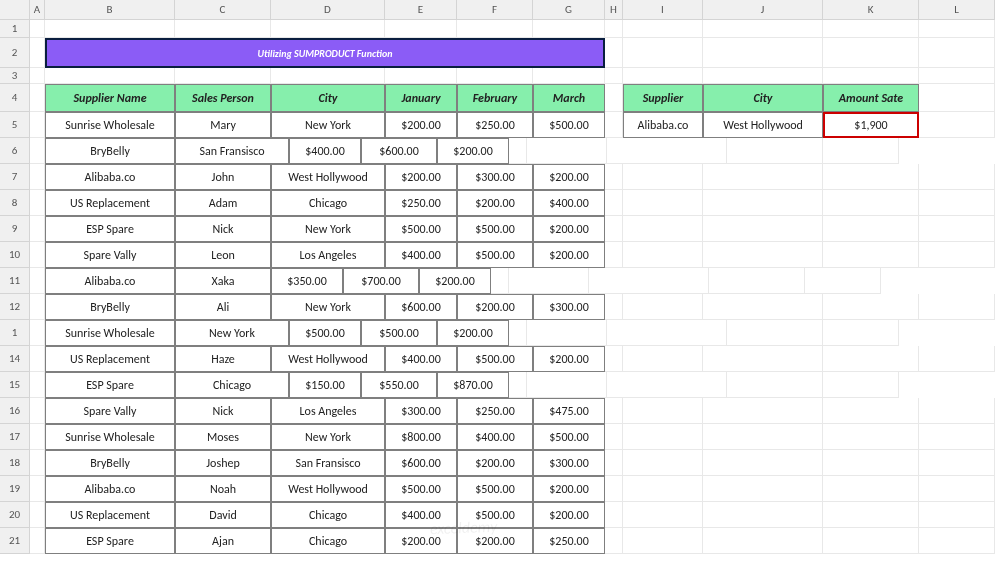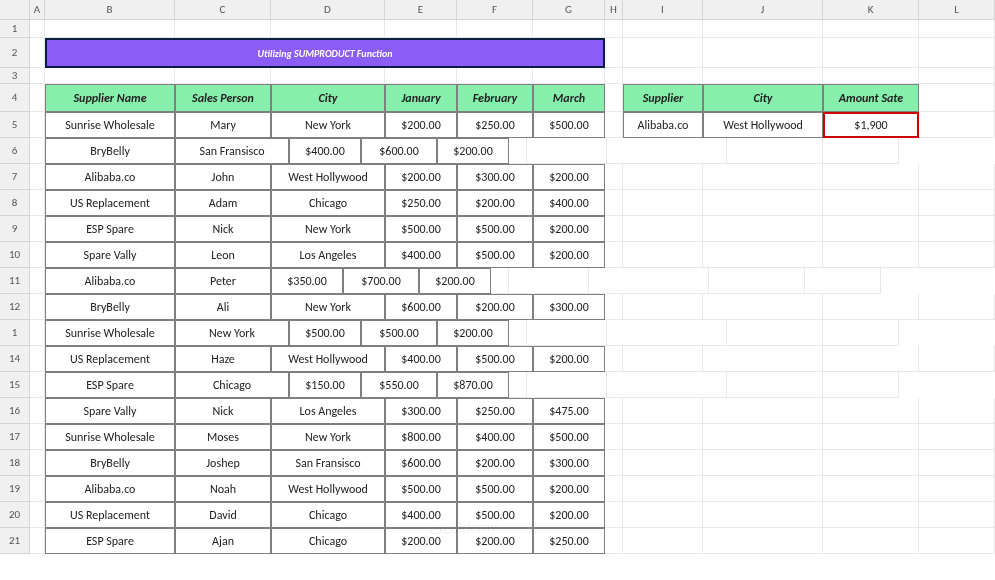--- a/index.html
+++ b/index.html
@@ -293,21 +293,21 @@
             <div class="cell cG data-cell rD ">$200.00</div>
             <div class="cell cH rD "></div>
             <div class="cell cI rD "></div>
             <div class="cell cJ rD "></div>
             <div class="cell cK rD "></div>
             <div class="cell cL rD "></div>
           </div>
           <div class="row">
             <div class="cell cA rD "></div>
             <div class="cell cB data-cell rD ">Alibaba.co</div>
-            <div class="cell cC data-cell rD ">Peter</div>
+            <div class="cell cC data-cell rD ">Xaka</div>
             <div class="cell cE data-cell rD ">$350.00</div>
             <div class="cell cF data-cell rD ">$700.00</div>
             <div class="cell cG data-cell rD ">$200.00</div>
             <div class="cell cH rD "></div>
             <div class="cell cI rD "></div>
             <div class="cell cJ rD "></div>
             <div class="cell cK rD "></div>
             <div class="cell cL rD "></div>
           </div>
           <div class="row">

